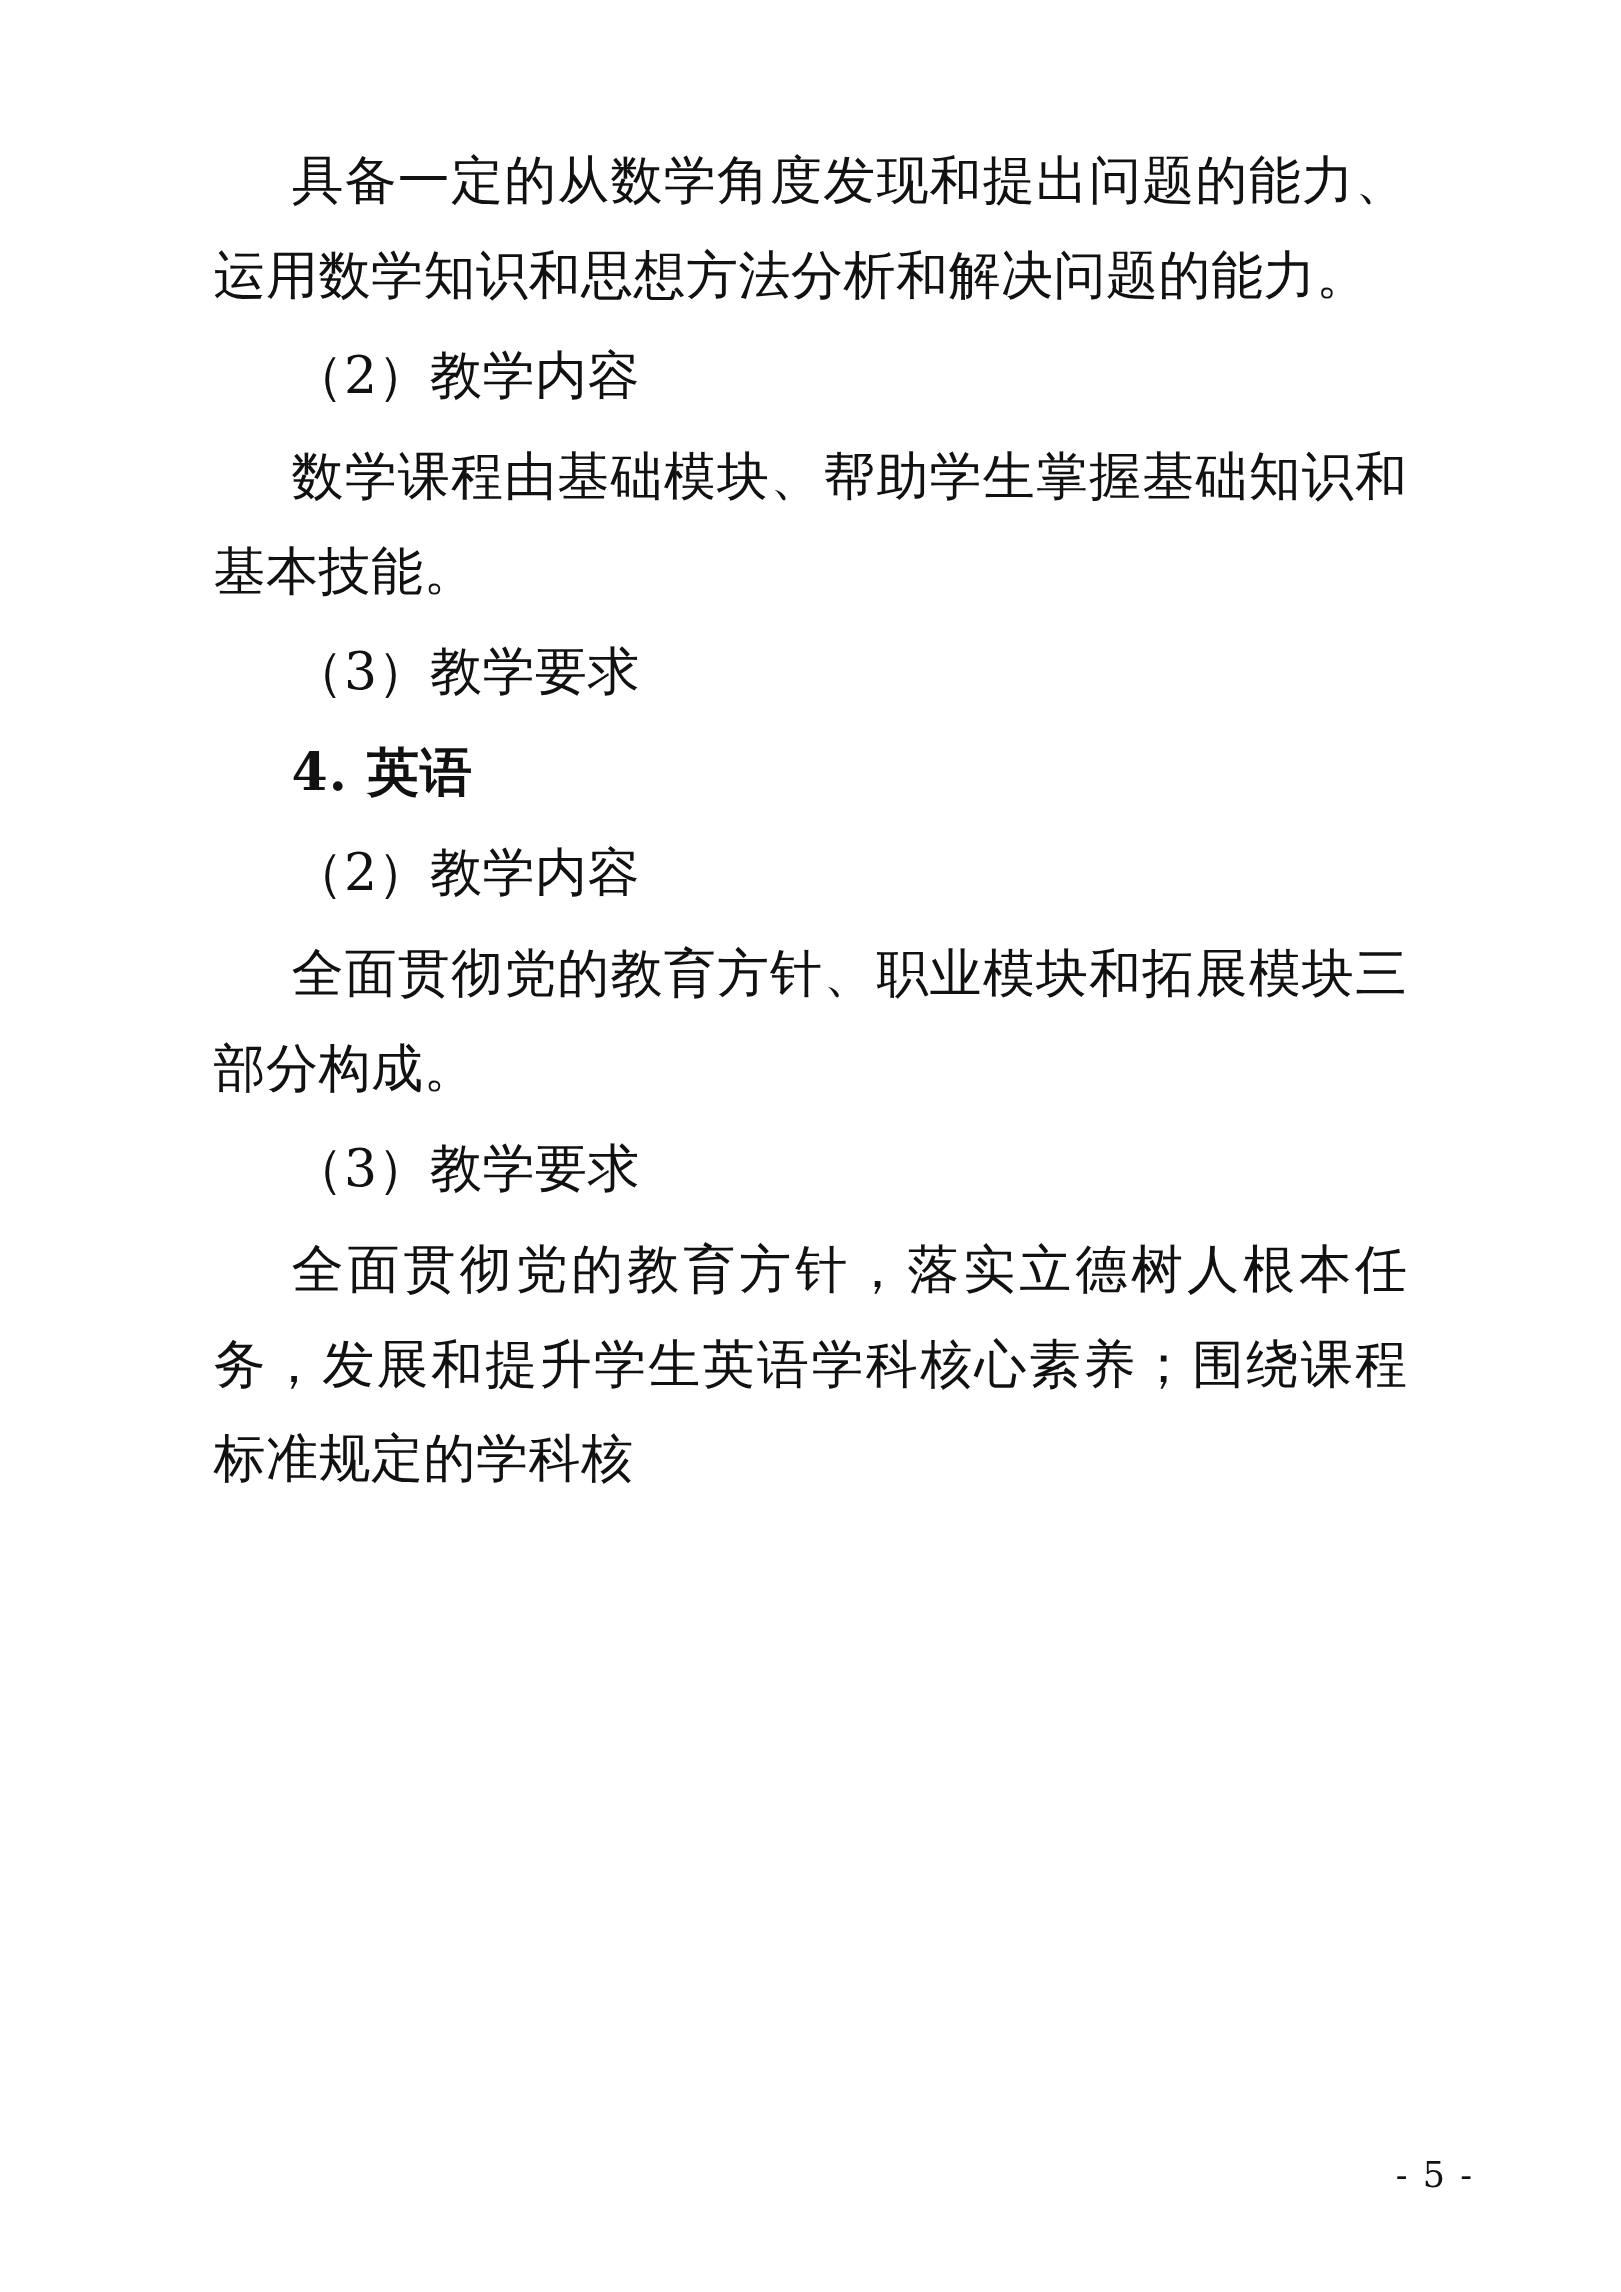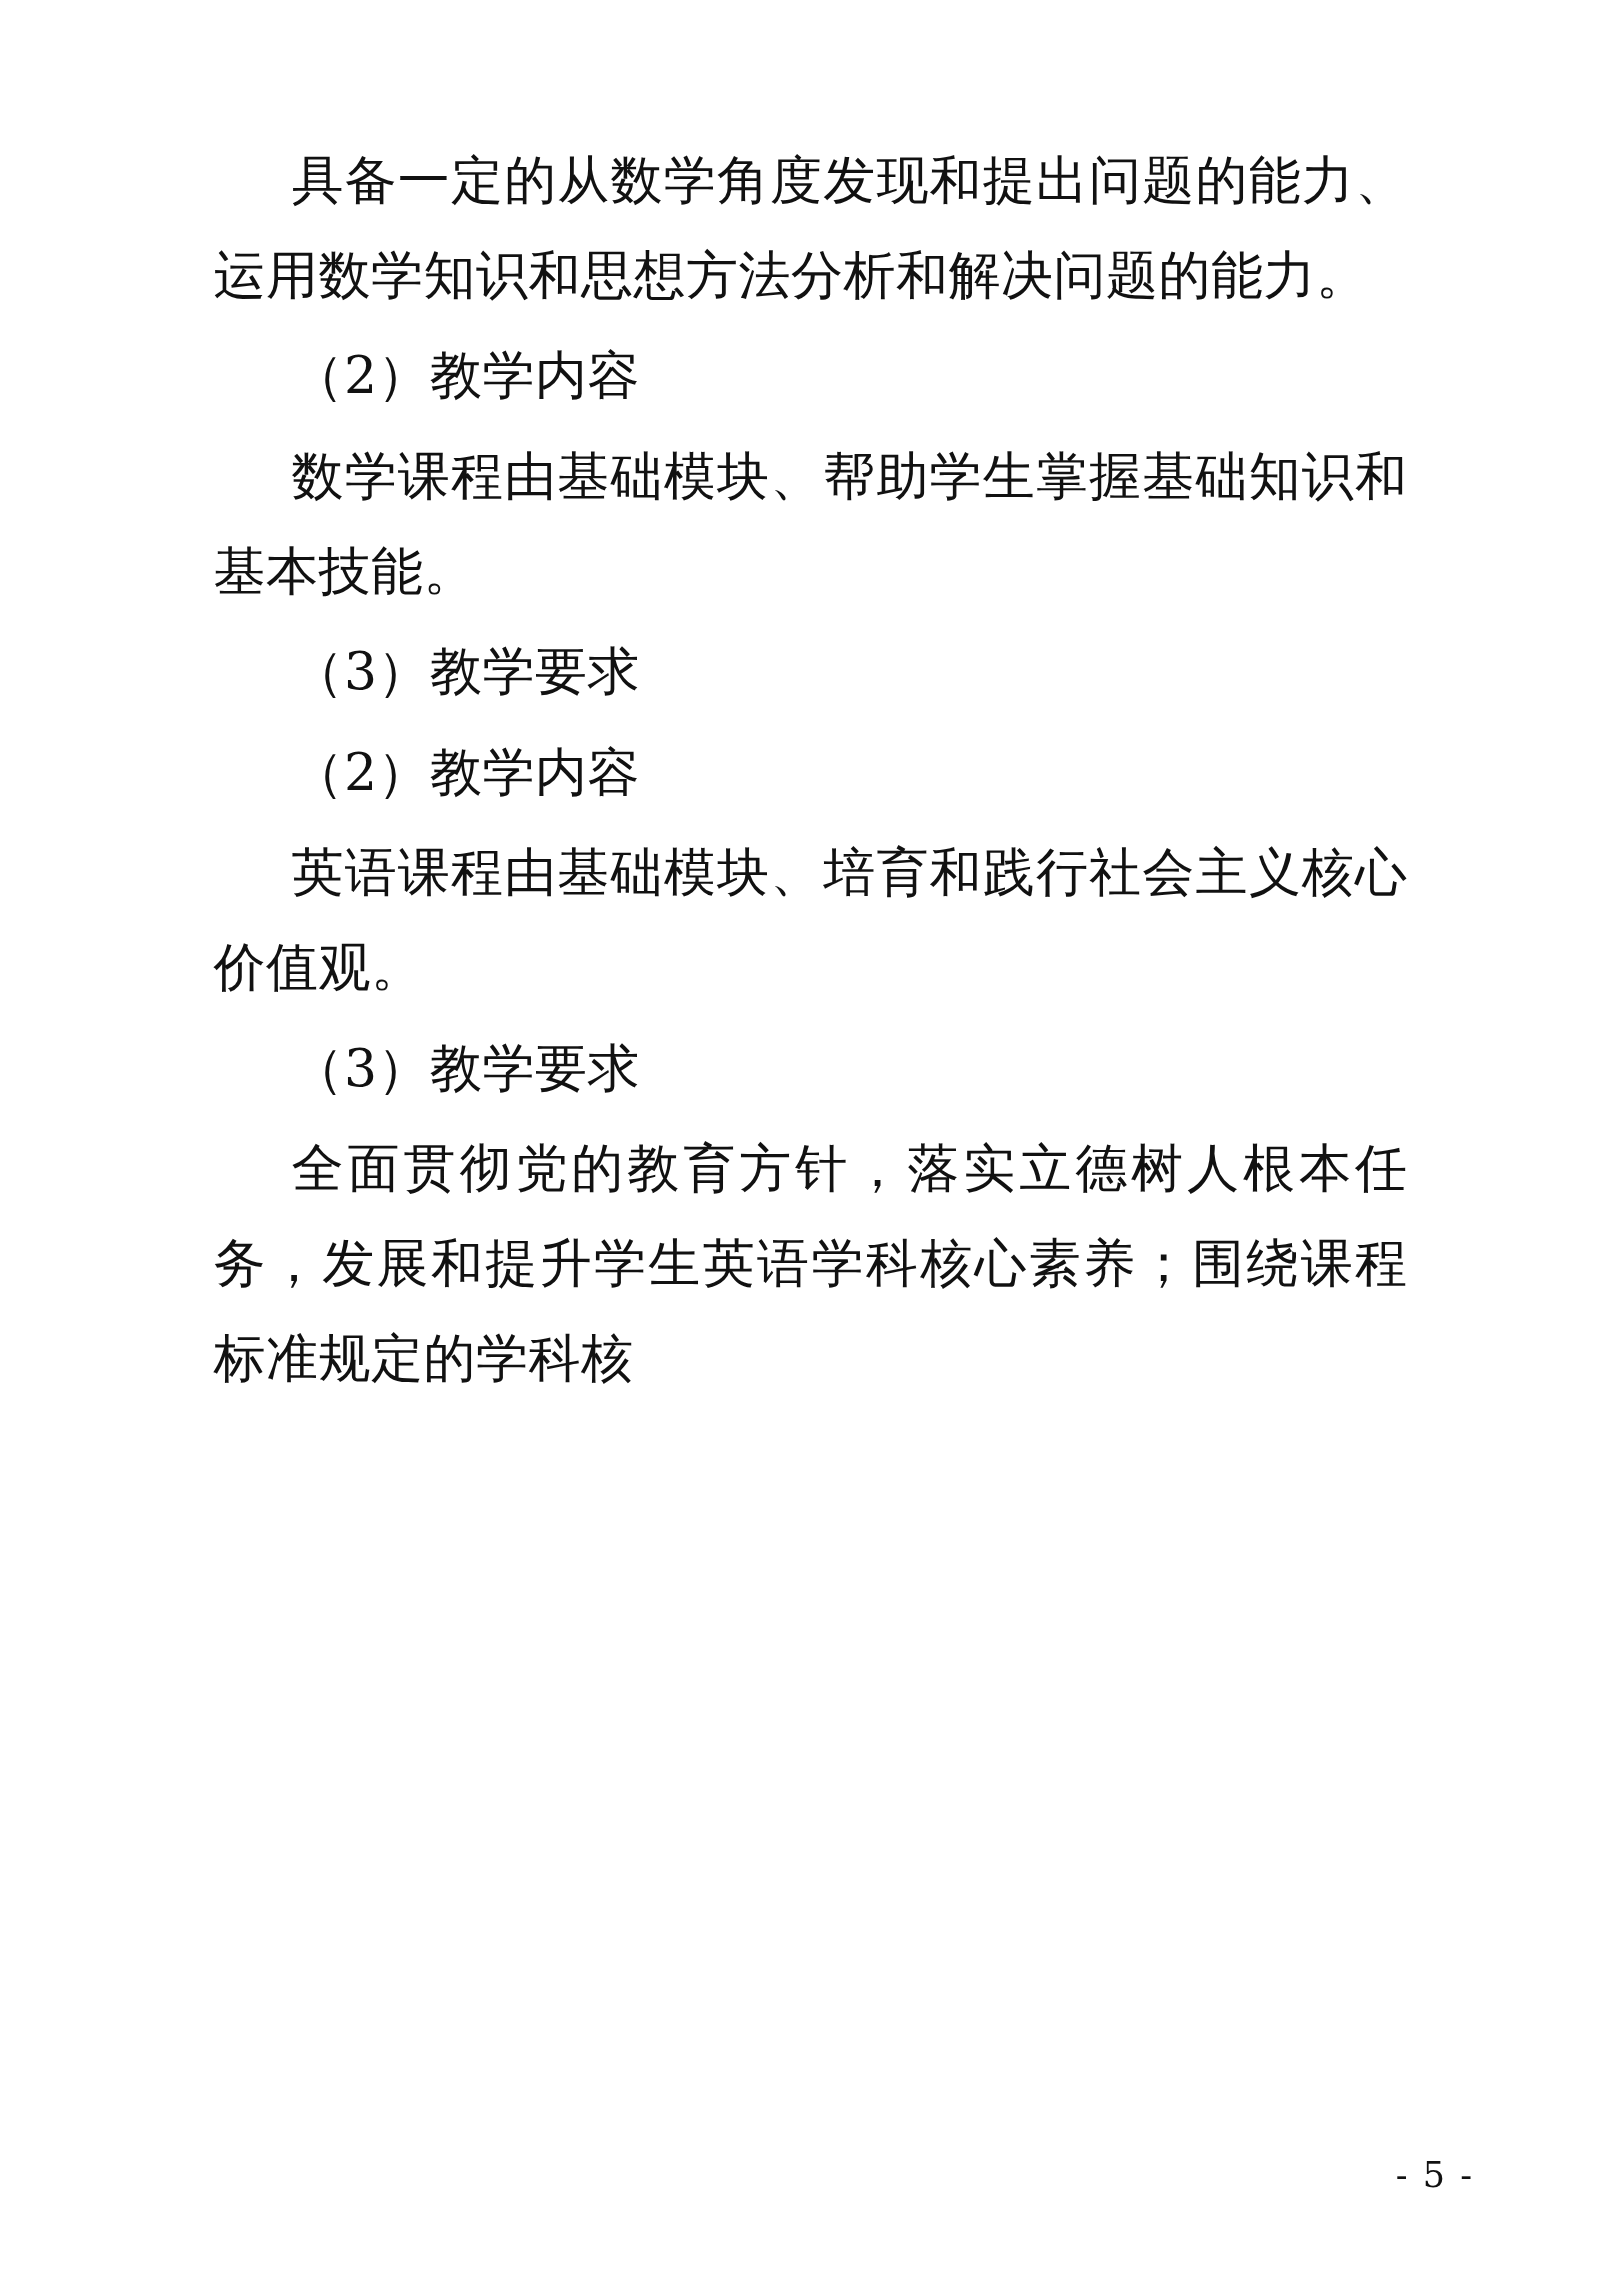--- a/index.html
+++ b/index.html
@@ -63,26 +63,27 @@
 
     <p class="indent">具备一定的从数学角度发现和提出问题的能力、运用数学知识和思想方法分析和解决问题的能力。</p>
 
     <p class="indent">（2）教学内容</p>
 
     <p class="indent">数学课程由基础模块、帮助学生掌握基础知识和基本技能。</p>
 
     <p class="indent">（3）教学要求</p>
 
 
+    <p class="heading">4. 英语</p>
 
 
 
     <p class="indent">（2）教学内容</p>
 
-    <p class="indent">英语课程由基础模块、培育和践行社会主义核心价值观。</p>
+    <p class="indent">全面贯彻党的教育方针、职业模块和拓展模块三部分构成。</p>
 
     <p class="indent">（3）教学要求</p>
 
     <p class="indent">全面贯彻党的教育方针，落实立德树人根本任务，发展和提升学生英语学科核心素养；围绕课程标准规定的学科核</p>
 
   </div>
 
   <div class="footer">- 5 -</div>
 </div>
 

